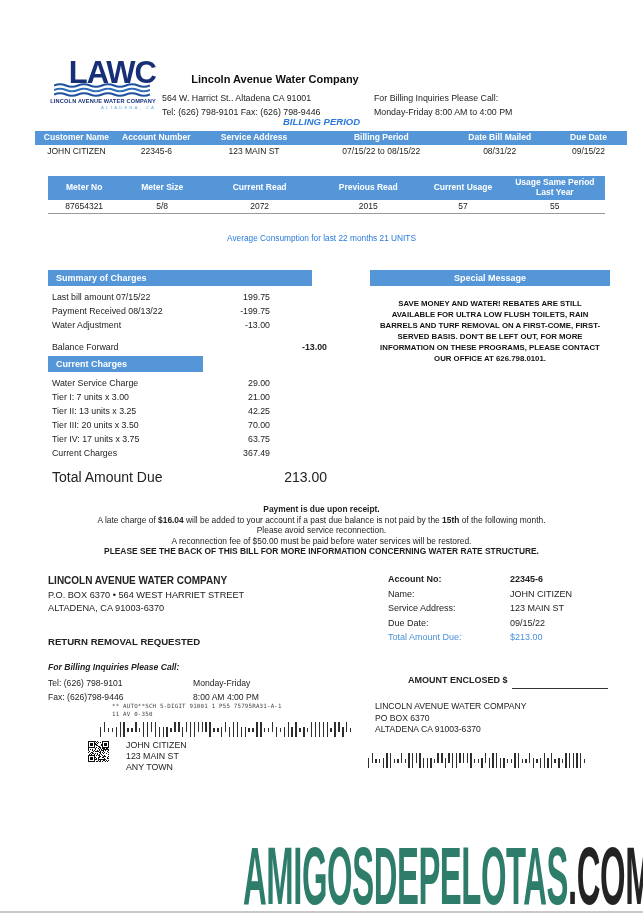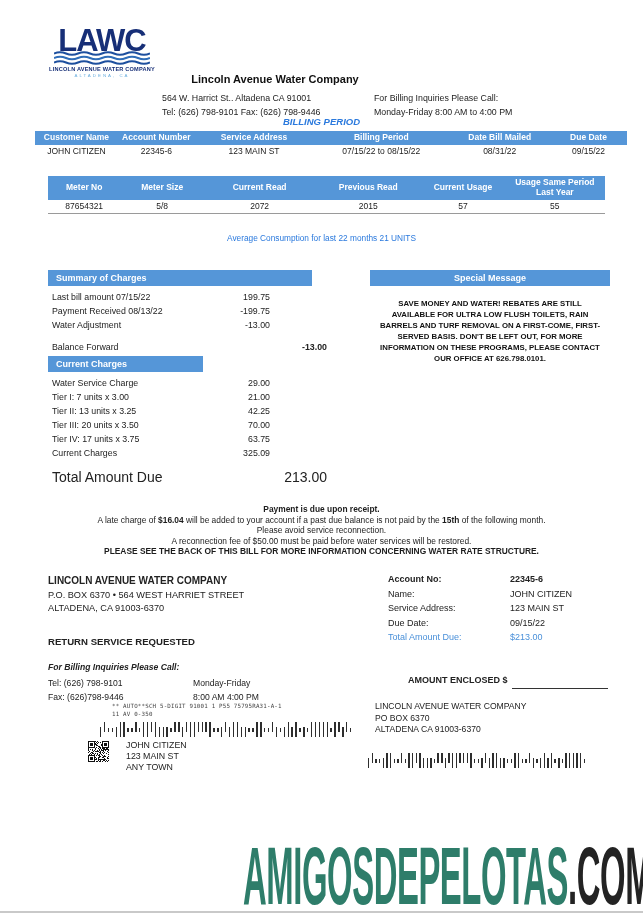--- a/index.html
+++ b/index.html
@@ -1,20 +1,20 @@
 <!DOCTYPE html>
 <html><head>
 <meta charset="utf-8">
 <style>
   * { margin:0; padding:0; box-sizing:border-box; }
   body { background:#ffffff; font-family:"Liberation Sans", sans-serif; color:#222; }
   .page { position:relative; width:643px; height:917px; background:#fff; overflow:hidden; }
 
   
-  .logo { position:absolute; left:48px; top:28px; width:108px; text-align:center; }
+  .logo { position:absolute; left:48px; top:60px; width:108px; text-align:right; }
   .logo-acronym { font-size:31px; font-weight:800; color:#172f77; letter-spacing:-1px; line-height:26px; font-stretch:condensed; }
   .logo-waves { display:block; margin:-3px auto 0; }
   .logo-name { font-size:5.6px; font-weight:bold; color:#172f77; letter-spacing:.2px; margin-top:1px; }
   .logo-loc { font-size:4.4px; color:#6aaede; letter-spacing:2px; margin-top:1px; }
 
   
   .co-head { position:absolute; left:150px; top:73px; width:250px; text-align:center; font-size:11px; font-weight:bold; color:#111; }
   .co-addr1 { position:absolute; left:162px; top:93px; font-size:8.8px; }
   .co-addr2 { position:absolute; left:162px; top:107px; font-size:8.8px; }
   .inq1 { position:absolute; left:374px; top:93px; font-size:8.8px; }
@@ -202,21 +202,21 @@
     <div class="srow" style="top:150px">
       <span class="lbl">Tier III: 20 units x 3.50</span>
       <span class="val">70.00</span>
     </div>
     <div class="srow" style="top:164px">
       <span class="lbl">Tier IV: 17 units x 3.75</span>
       <span class="val">63.75</span>
     </div>
     <div class="srow" style="top:178px">
       <span class="lbl">Current Charges</span>
-      <span class="val">325.09</span>
+      <span class="val">367.49</span>
     </div>
 
     <div class="srow total-row" style="top:199px">
       <span class="lbl">Total Amount Due</span>
       <span class="val far" style="font-weight:normal">213.00</span>
     </div>
   </div>
 
   <div class="special">
     <div class="bar">Special Message</div>
@@ -227,21 +227,21 @@
     <div class="b">Payment is due upon receipt.</div>
     <div><span>A late charge of </span><span class="b">$16.04</span><span> will be added to your account if a past due balance is not paid by the </span><span class="b">15th</span><span> of the following month.</span></div>
     <div>Please avoid service reconnection.</div>
     <div>A reconnection fee of $50.00 must be paid before water services will be restored.</div>
     <div class="b">PLEASE SEE THE BACK OF THIS BILL FOR MORE INFORMATION CONCERNING WATER RATE STRUCTURE.</div>
   </div>
 
   <div class="remit-co">LINCOLN AVENUE WATER COMPANY</div>
   <div class="remit-a1">P.O. BOX 6370 • 564 WEST HARRIET STREET</div>
   <div class="remit-a2">ALTADENA, CA 91003-6370</div>
-  <div class="return-svc">RETURN SERVICE REQUESTED</div>
+  <div class="return-svc">RETURN REMOVAL REQUESTED</div>
 
   <div class="acct-info">
     <div class="acct-row bold">
       <span class="al">Account No:</span>
       <span class="av">22345-6</span>
     </div>
     <div class="acct-row">
       <span class="al">Name:</span>
       <span class="av">JOHN CITIZEN</span>
     </div>

